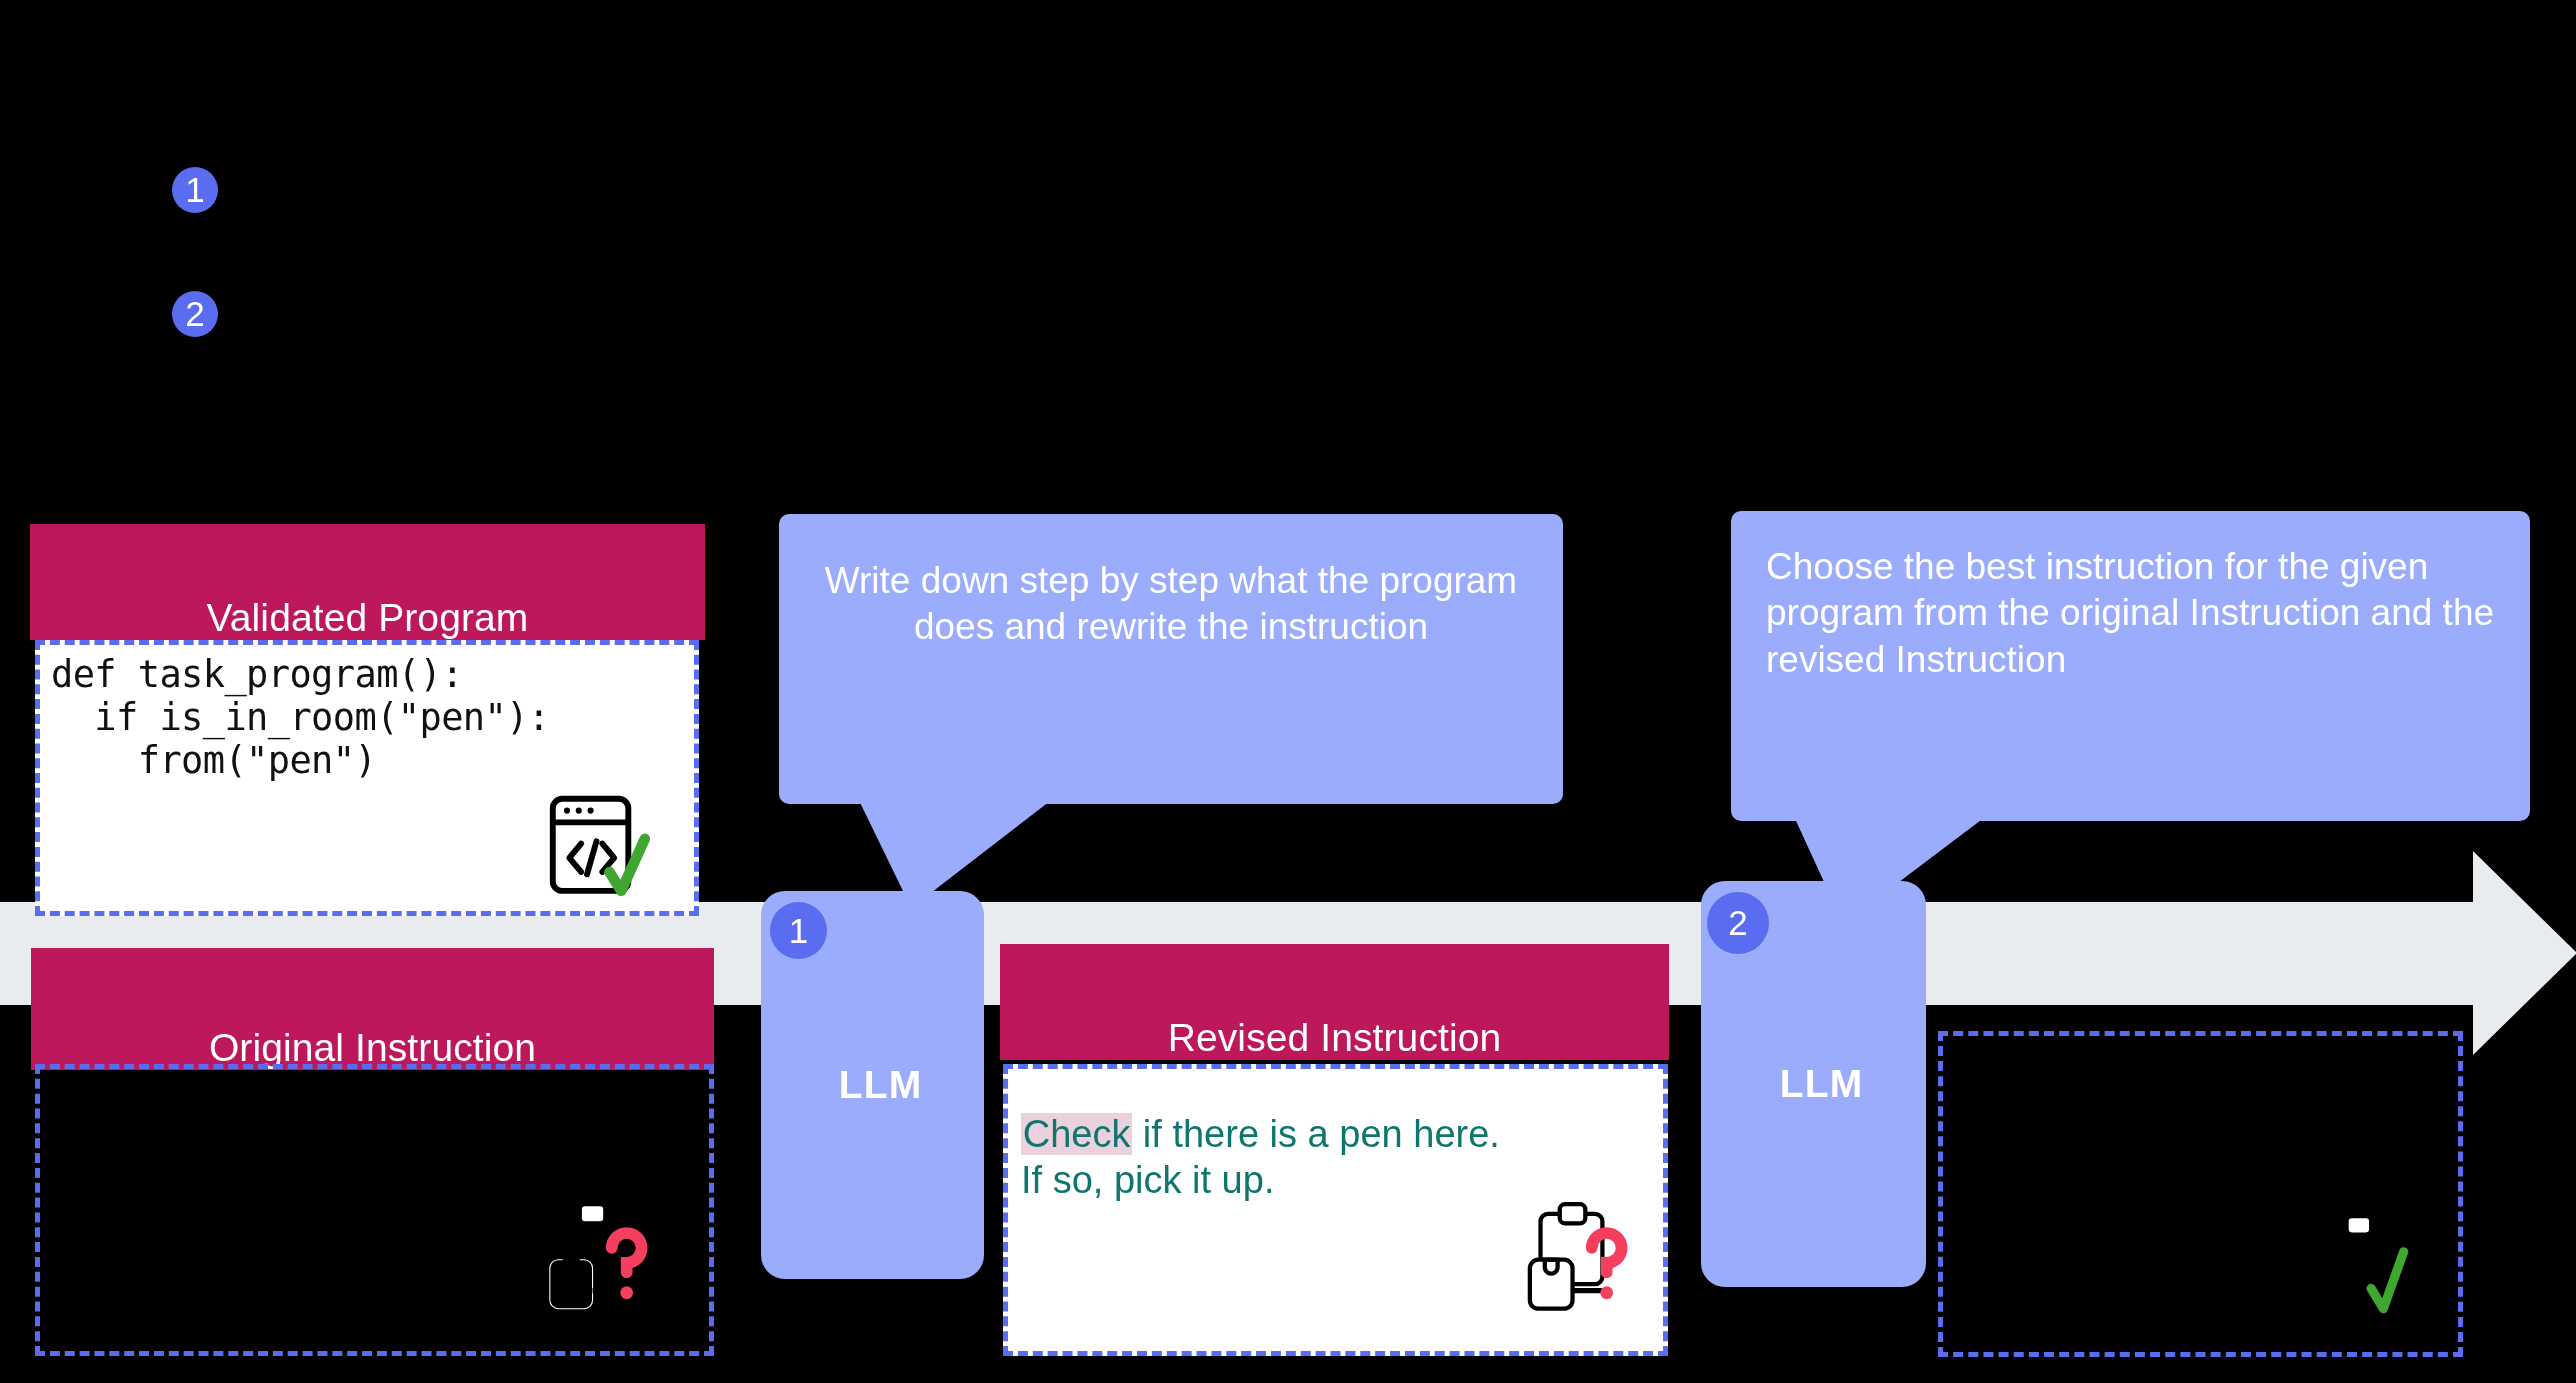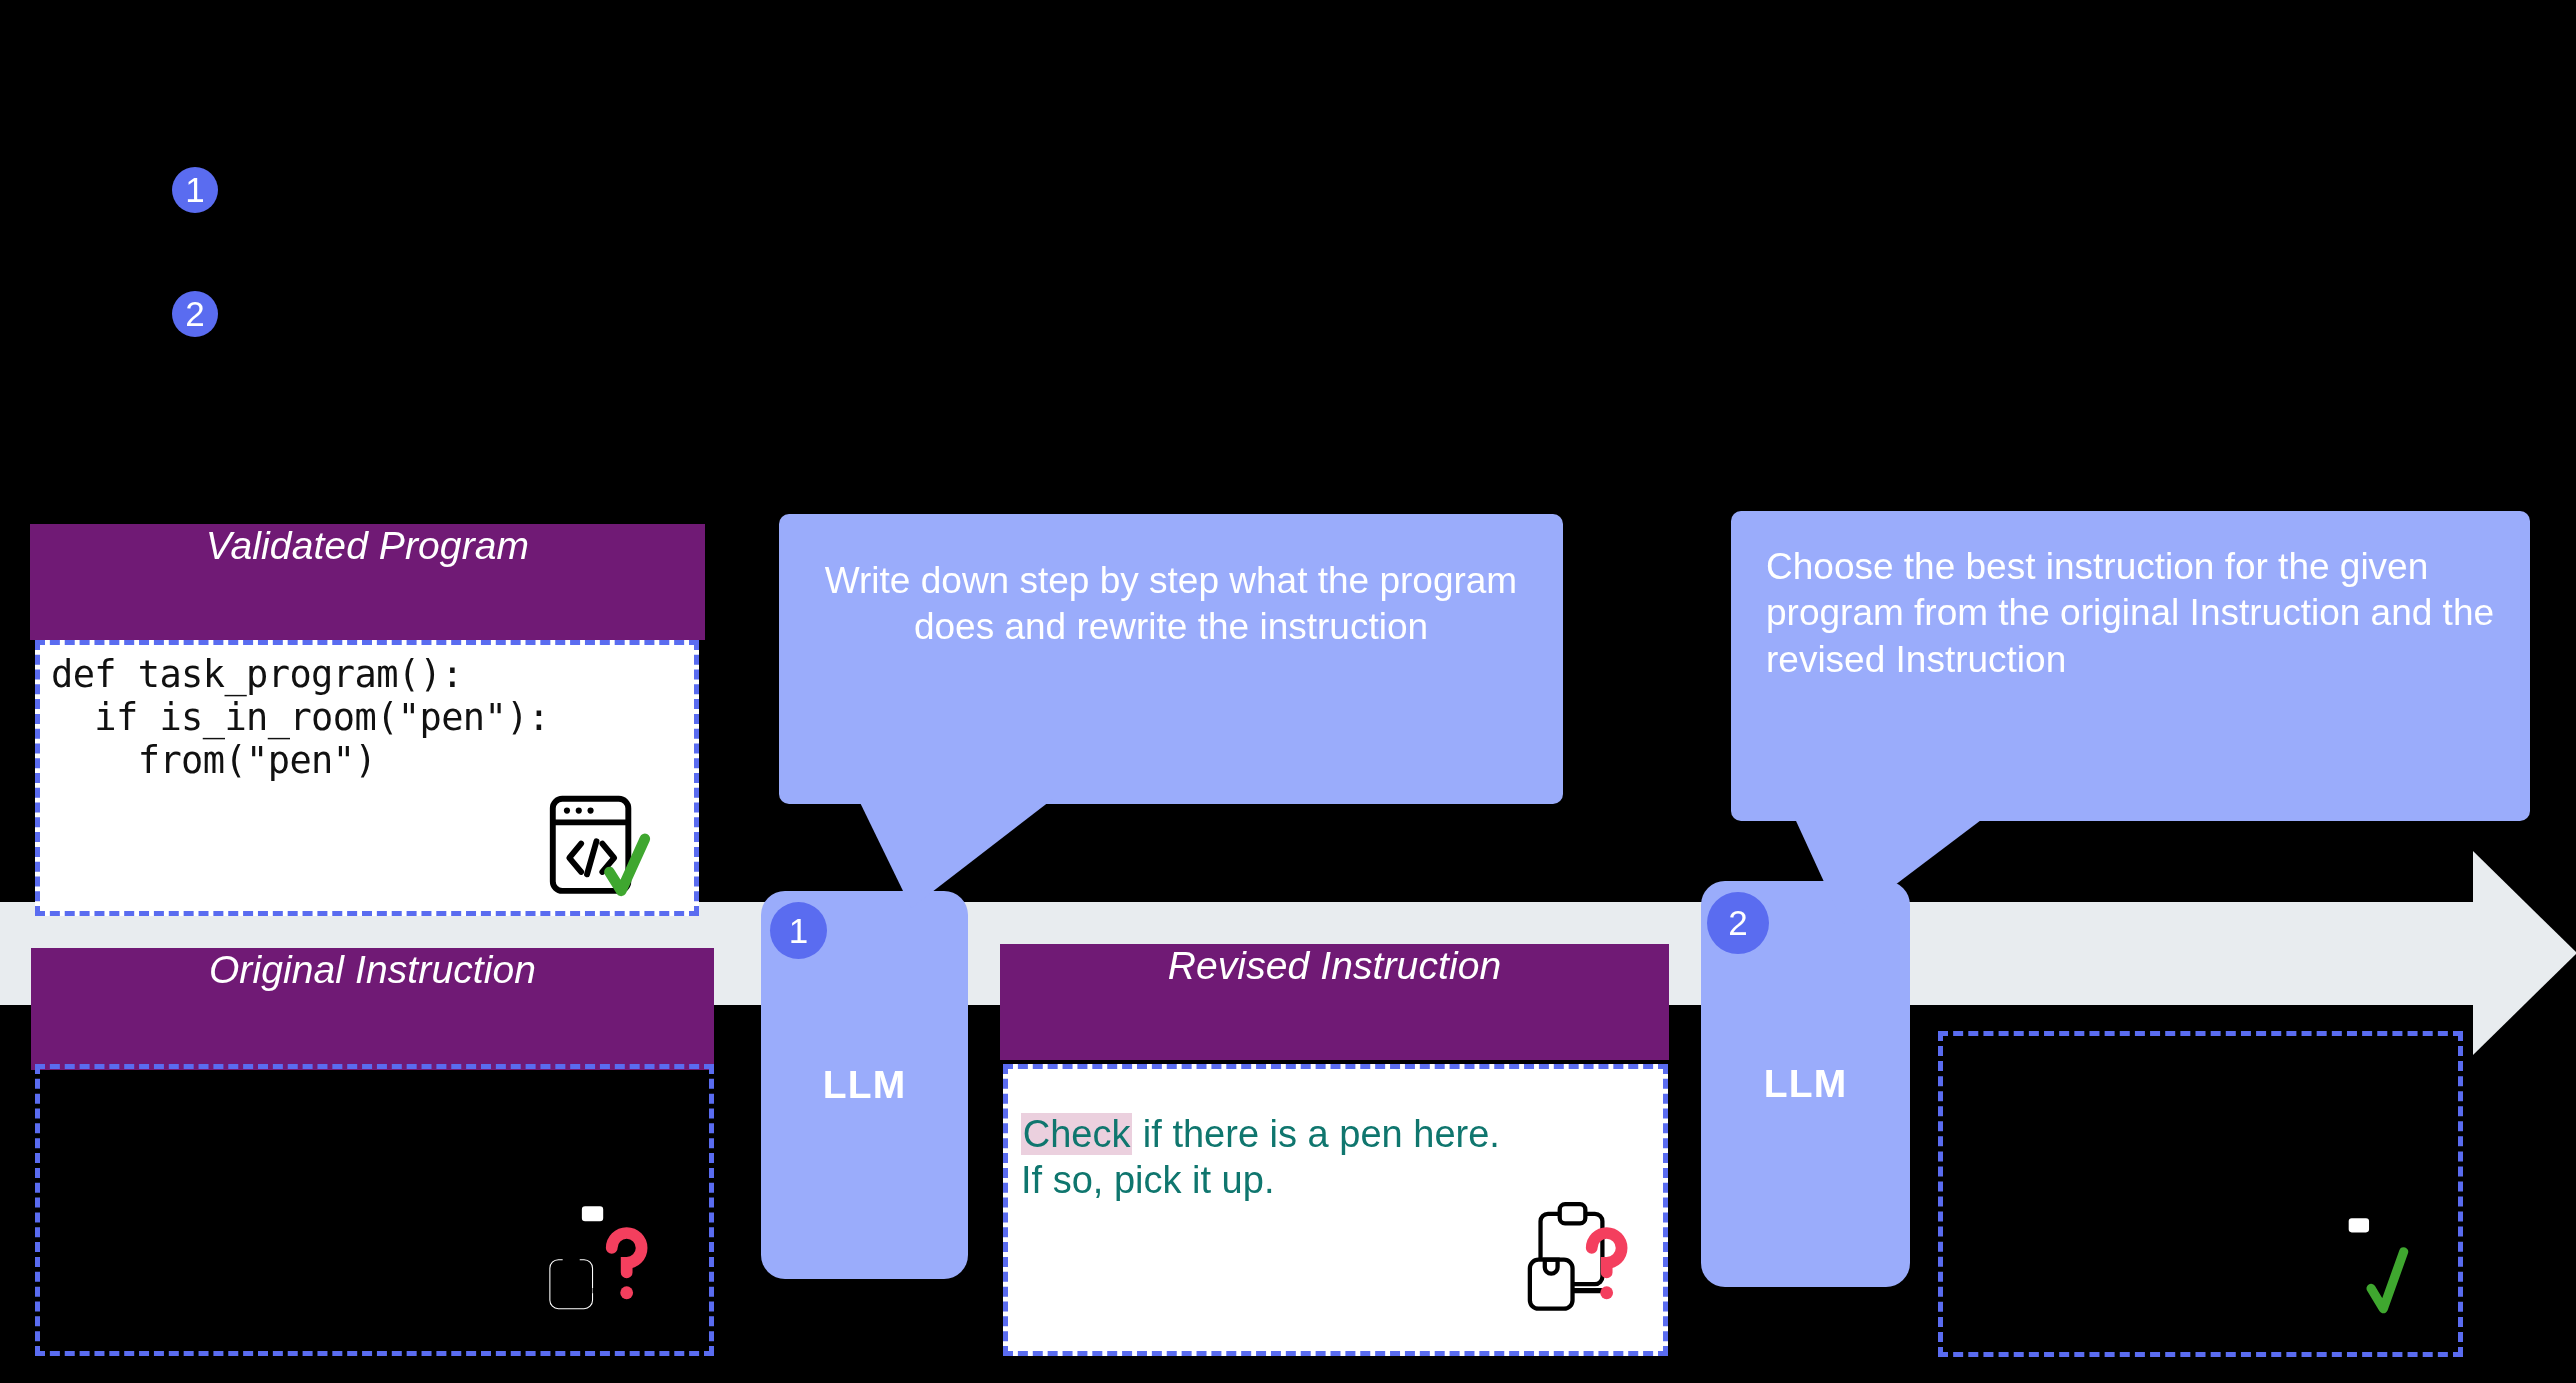--- a/index.html
+++ b/index.html
@@ -27,31 +27,30 @@
     left:2473px; top:851px;
     width:0; height:0;
     border-top:102px solid transparent;
     border-bottom:102px solid transparent;
     border-left:104px solid #E8ECEF;
   }
 
   
   .card-header{
     position:absolute;
-    background:#701a75;
+    background:#be185d;
     color:#FFFFFF;
     display:flex;
-    align-items:flex-start;
+    align-items:flex-end;
     justify-content:center;
     font-size:39px;
     font-weight:400;
     letter-spacing:0.1px;
     text-align:center;
     white-space:nowrap;
-    font-style:italic;
   }
   .card-body{
     position:absolute;
     border:5.3px dashed #5A6CF0;
     box-sizing:border-box;
   }
   .card-body.white{ background:#FFFFFF; }
   .card-body.transparent{ background:transparent; }
 
   
@@ -96,20 +95,21 @@
     position:absolute;
     background:#9AACFB;
     border-radius:24px;
     color:#FFFFFF;
     display:flex;
     align-items:center;
     justify-content:center;
     font-size:39px;
     font-weight:700;
     letter-spacing:1.2px;
+    padding-left:16px;
   }
 
   
   .badge{
     position:absolute;
     background:#5A6CF0;
     color:#FFFFFF;
     border-radius:50%;
     display:flex;
     align-items:center;

